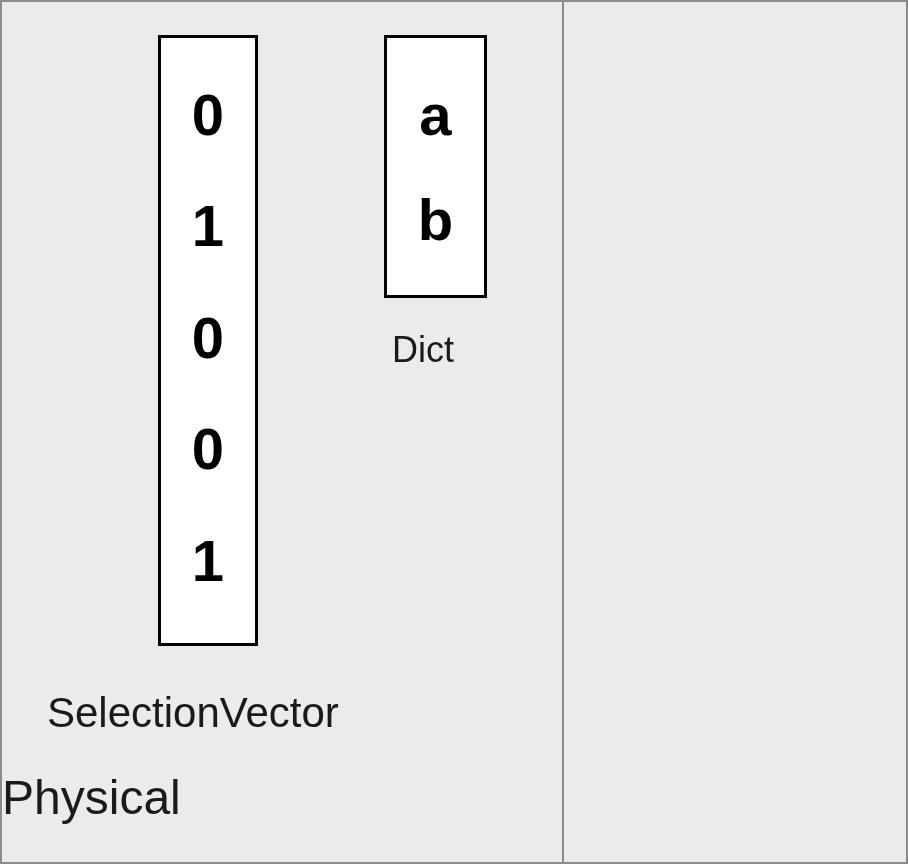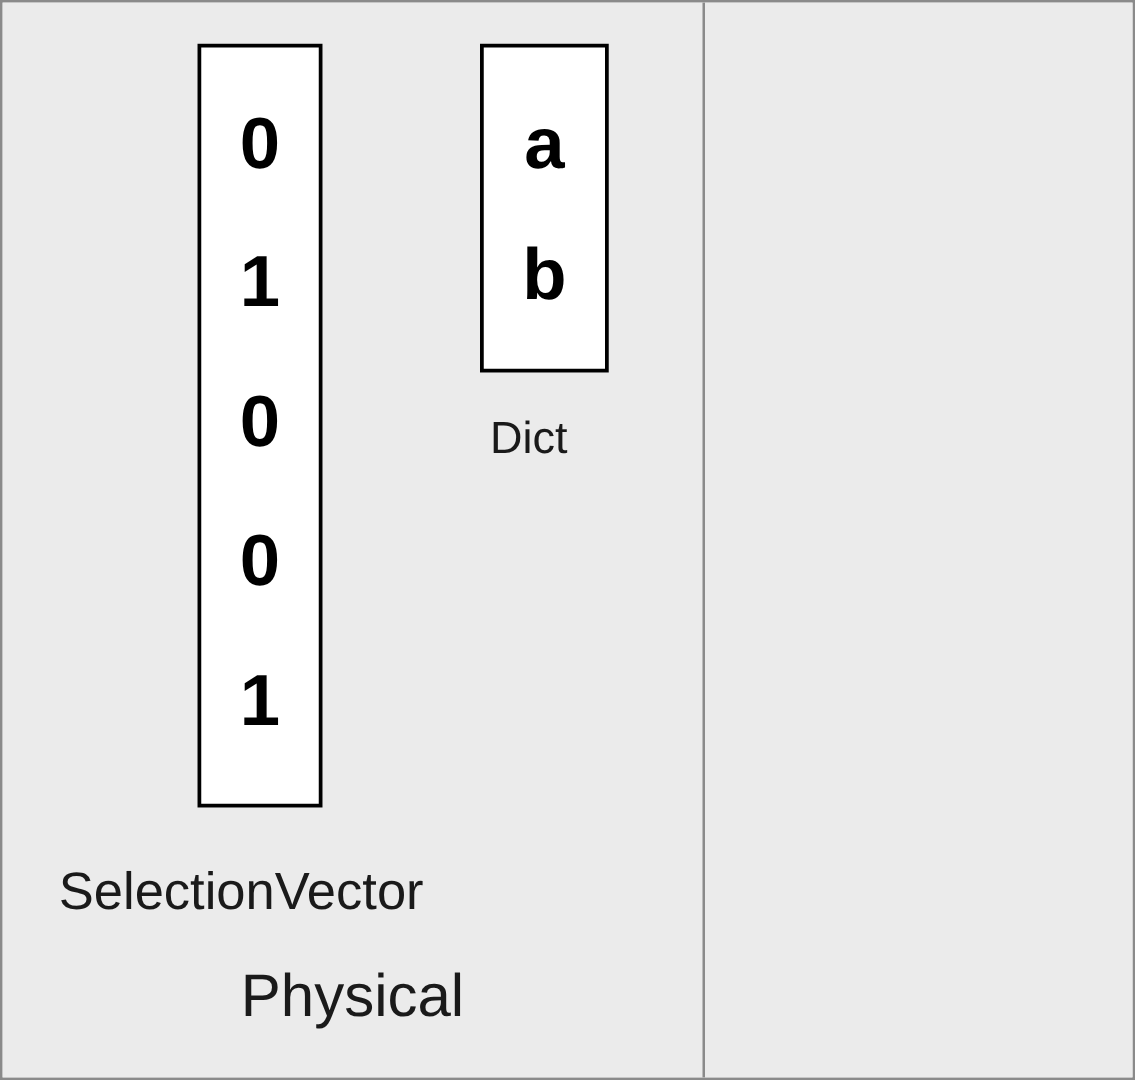--- a/index.html
+++ b/index.html
@@ -102,21 +102,20 @@
   #selection-vector-caption {
     left: 45px;
     top: 662px;
     font-size: 42px;
     margin-top: 28px;
   }
   #physical-caption {
     left: 0;
     top: 772px;
     width: 560px;
-    text-align: center;
     font-size: 48px;
   }
 </style>
 </head>
 <body>
 
 <div id="canvas">
 
   <div class="panel" id="panel-physical">
 

